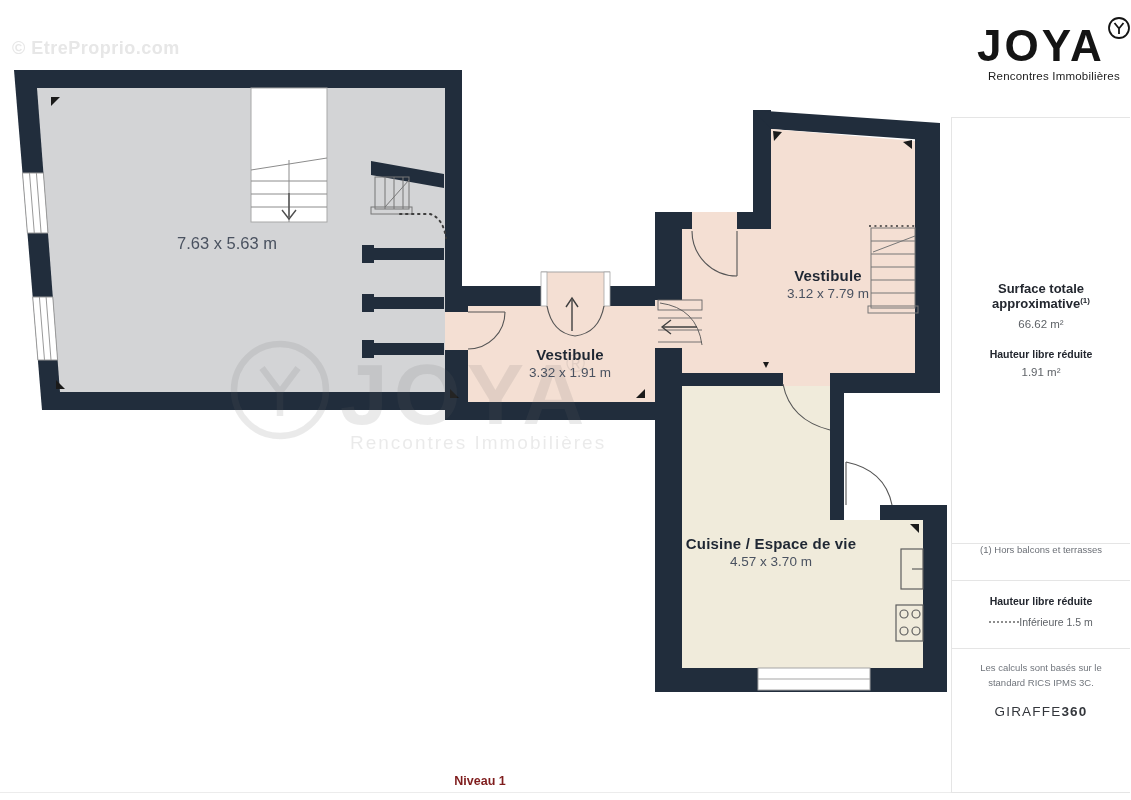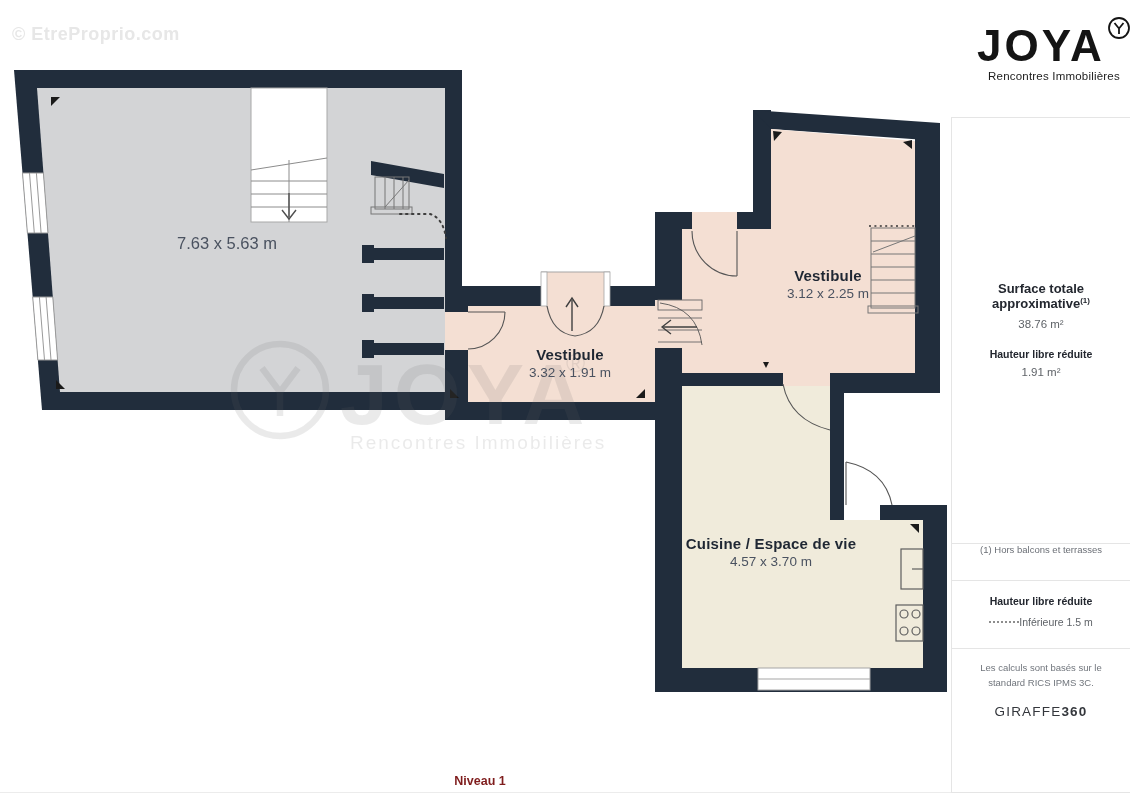--- a/index.html
+++ b/index.html
@@ -1,18 +1,18 @@
 <!DOCTYPE html>
 <html><head>
 <meta charset="utf-8">
 <style>
   html,body{margin:0;padding:0;background:#fff;}
   .page{position:relative;width:1131px;height:800px;background:#fff;overflow:hidden;
         font-family:"Liberation Sans",sans-serif;}
-  .wm-top{position:absolute;left:12px;top:24px;font-size:18px;letter-spacing:.5px;
+  .wm-top{position:absolute;left:12px;top:38px;font-size:18px;letter-spacing:.5px;
           color:#e7e7e7;font-weight:700;}
   .plan-svg{position:absolute;left:0;top:0;}
   .room-label{position:absolute;transform:translate(-50%,-50%);text-align:center;white-space:nowrap;}
   .room-name{font-weight:700;font-size:15px;color:#1f2733;letter-spacing:.2px;}
   .room-dims{font-size:13.5px;color:#4a5260;margin-top:2px;}
   .room-dims.big{font-size:16.5px;}
   .niveau{position:absolute;left:480px;top:781px;transform:translate(-50%,-50%);
           font-size:12.5px;font-weight:700;color:#7f1d1d;}
   .bottom-line{position:absolute;left:0;top:792px;width:1131px;height:0;border-top:1px solid #ececec;}
   
@@ -223,21 +223,21 @@
 
   <div class="room-label" style="left:227px;top:242px;">
     <div class="room-dims big">7.63 x 5.63 m</div>
   </div>
   <div class="room-label" style="left:570px;top:363px;">
     <div class="room-name">Vestibule</div>
     <div class="room-dims">3.32 x 1.91 m</div>
   </div>
   <div class="room-label" style="left:828px;top:284px;">
     <div class="room-name">Vestibule</div>
-    <div class="room-dims">3.12 x 2.25 m</div>
+    <div class="room-dims">3.12 x 7.79 m</div>
   </div>
   <div class="room-label" style="left:771px;top:552px;">
     <div class="room-name">Cuisine / Espace de vie</div>
     <div class="room-dims">4.57 x 3.70 m</div>
   </div>
 
   <div class="niveau">Niveau 1</div>
   <div class="bottom-line"></div>
 
   <div class="sidebar">
@@ -253,21 +253,21 @@
         </span>
       </div>
       <div class="logo-tag">Rencontres Immobilières</div>
     </div>
 
     <div class="card card-a">
       <div class="surface-block">
         <div class="s-title">
           <span>Surface totale approximative</span><sup>(1)</sup>
         </div>
-        <div class="s-value">38.76 m²</div>
+        <div class="s-value">66.62 m²</div>
         <div class="h-title">Hauteur libre réduite</div>
         <div class="h-value">1.91 m²</div>
       </div>
     </div>
 
     <div class="card card-b">
       <div class="footnote">(1) Hors balcons et terrasses</div>
     </div>
 
     <div class="card card-c">

